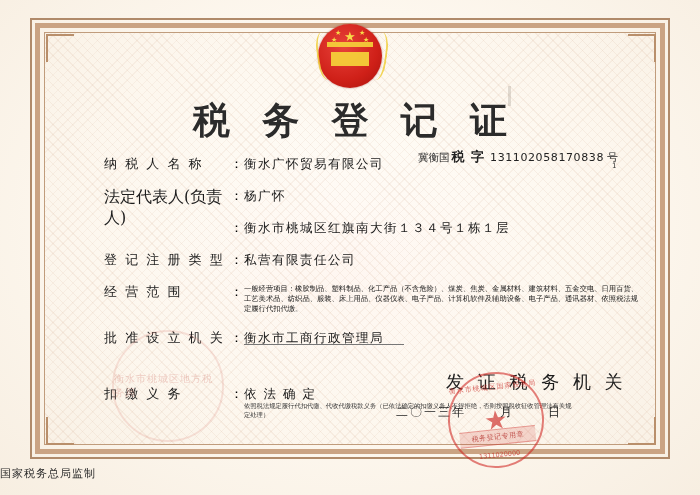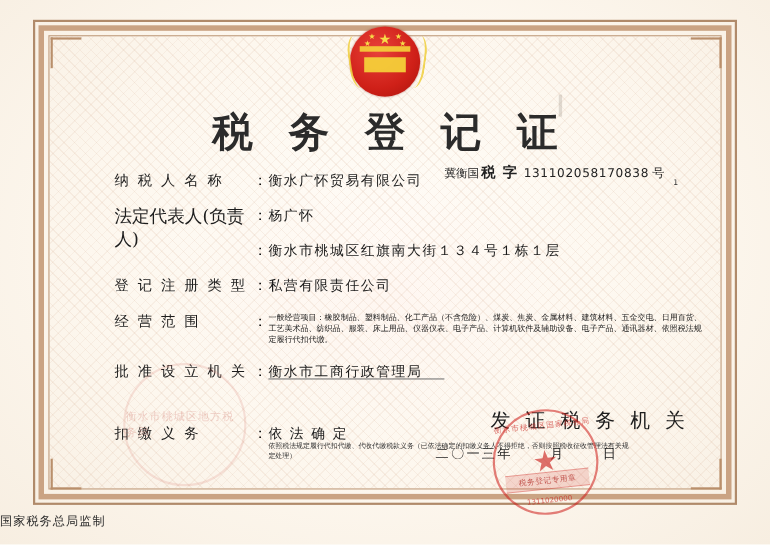--- a/index.html
+++ b/index.html
@@ -128,21 +128,21 @@
   .reg-line {
     position: absolute;
     left: 404px; top: 148px;
     width: 246px;
     font-size: 10.5px;
     color: #222;
     display: flex;
     align-items: baseline;
     white-space: nowrap;
   }
-  .reg-line .reg-prefix { letter-spacing: 0px; }
+  .reg-line .reg-prefix { letter-spacing: 0px; margin-left: 14px; }
   .reg-line .reg-label {
     font-size: 13px;
     font-weight: bold;
     margin: 0 2px;
     letter-spacing: 1px;
   }
   .reg-line .reg-number {
     font-size: 11px;
     letter-spacing: .6px;
     margin: 0 3px;

